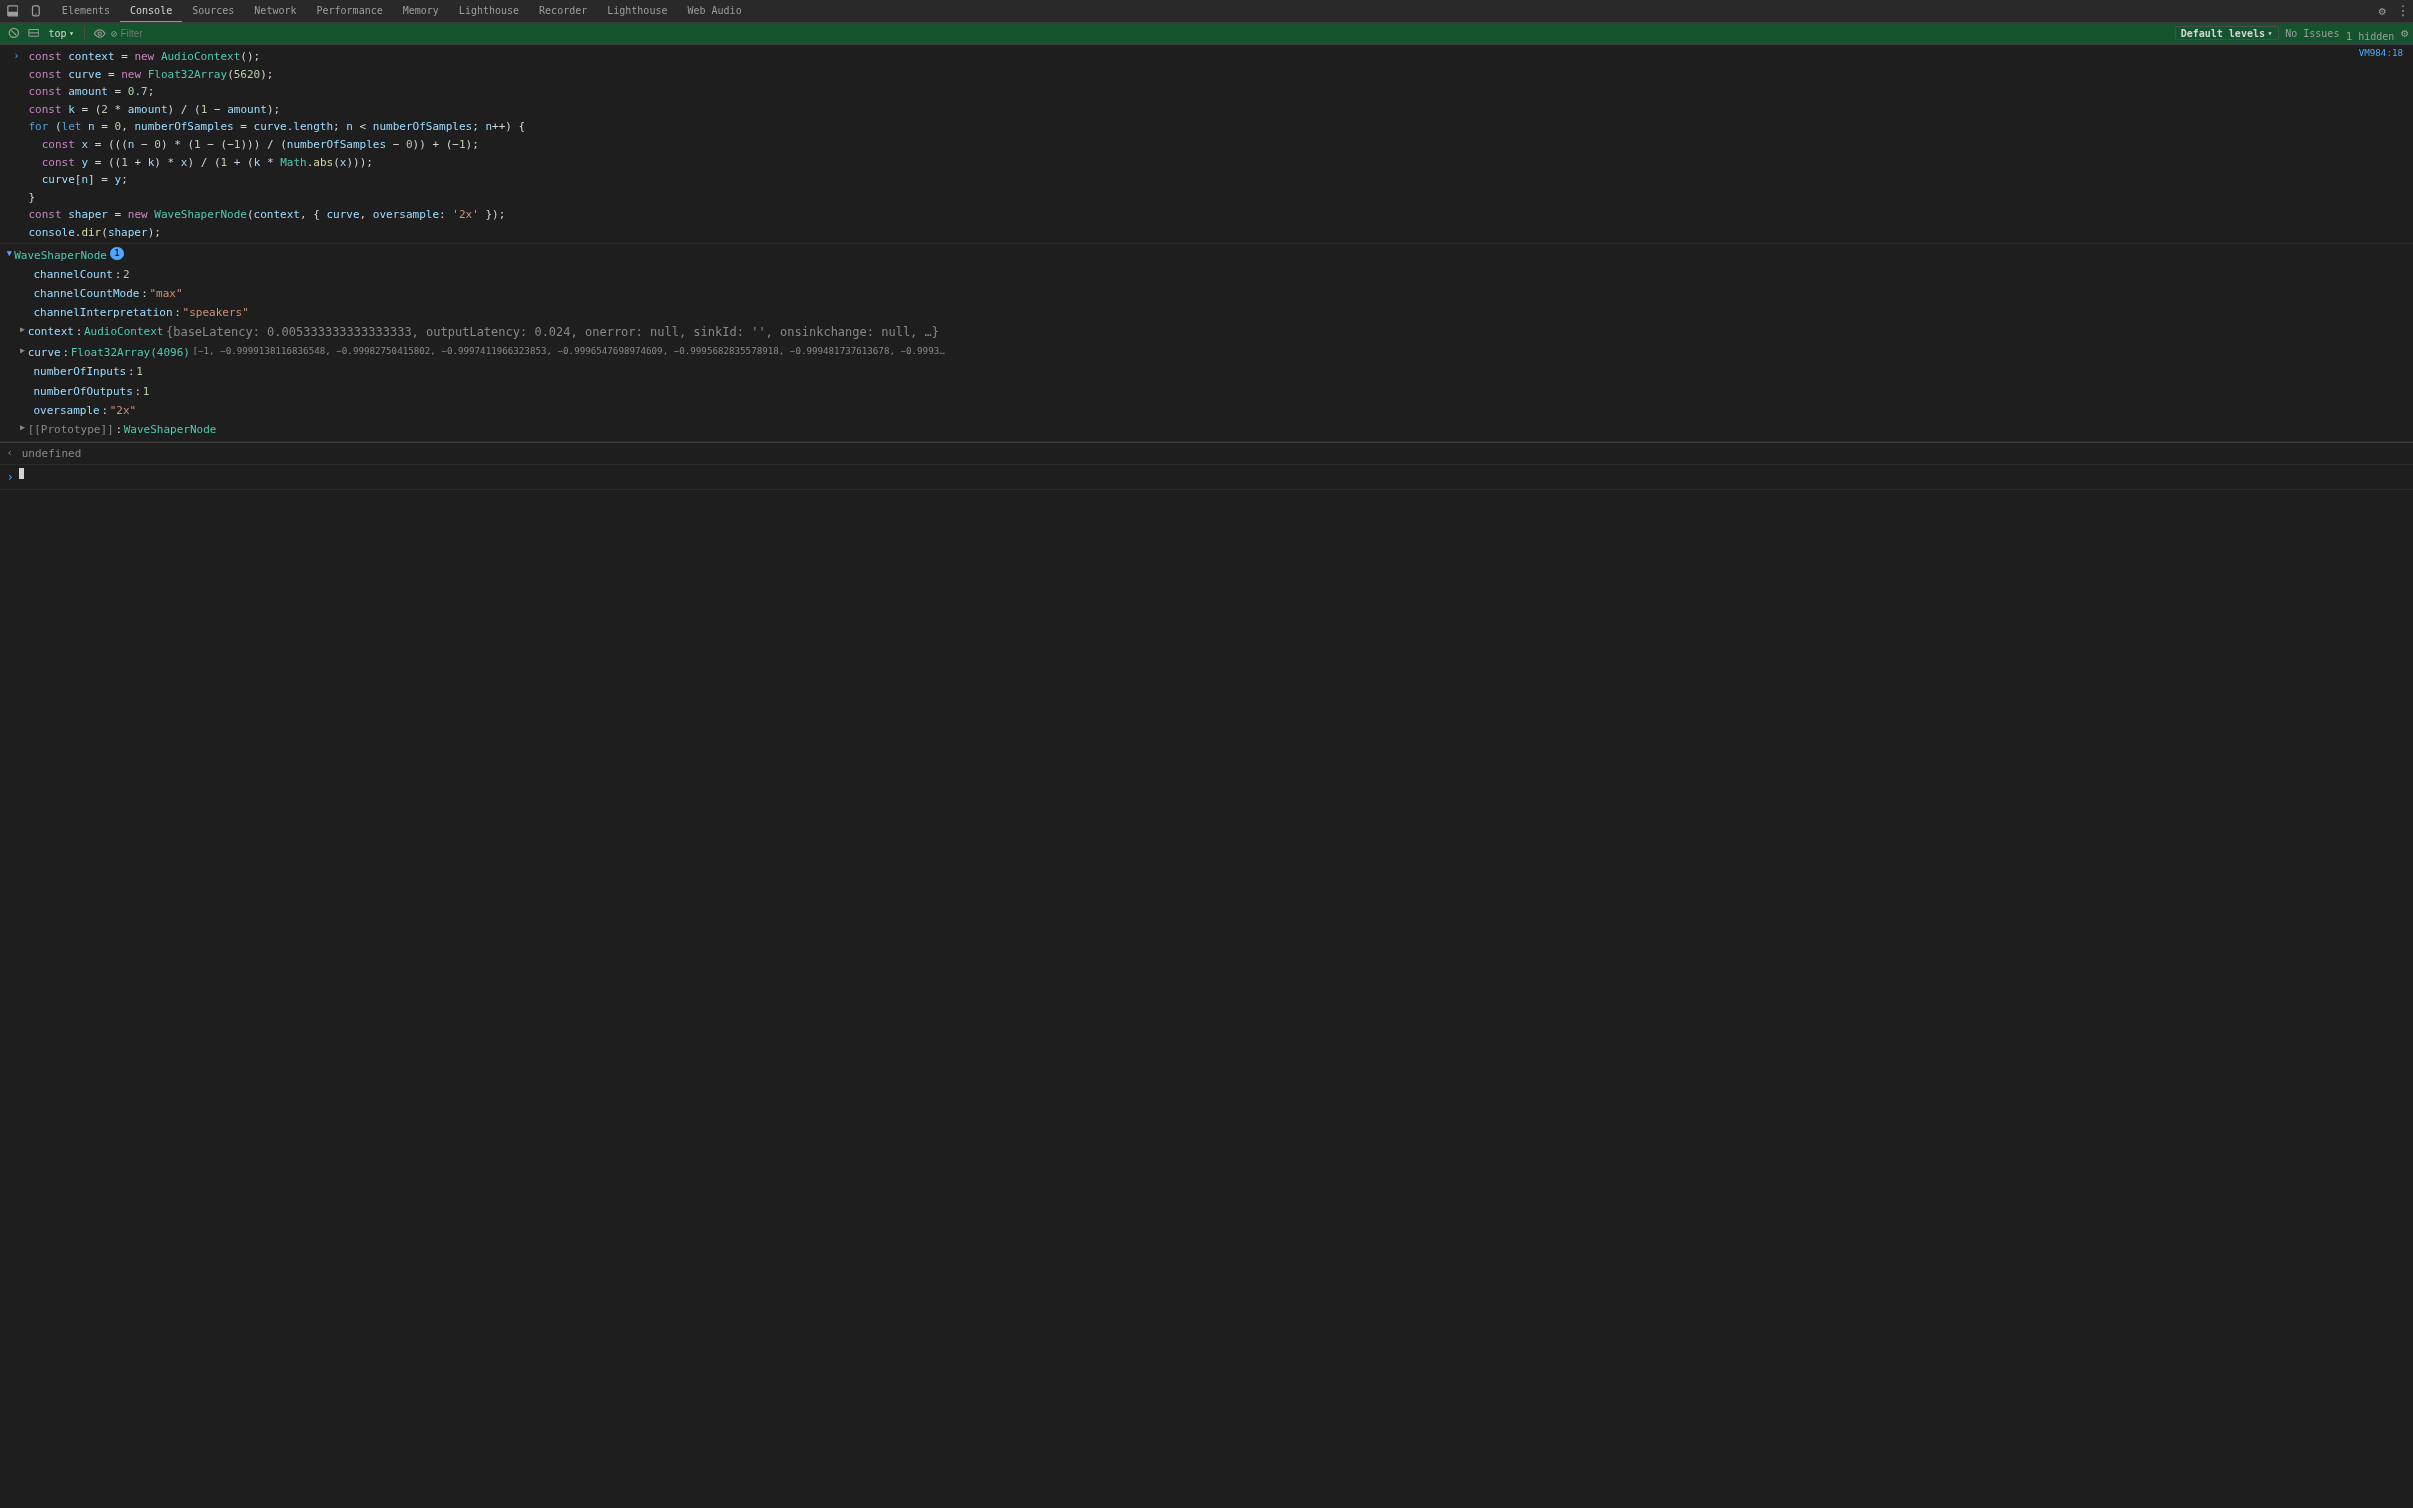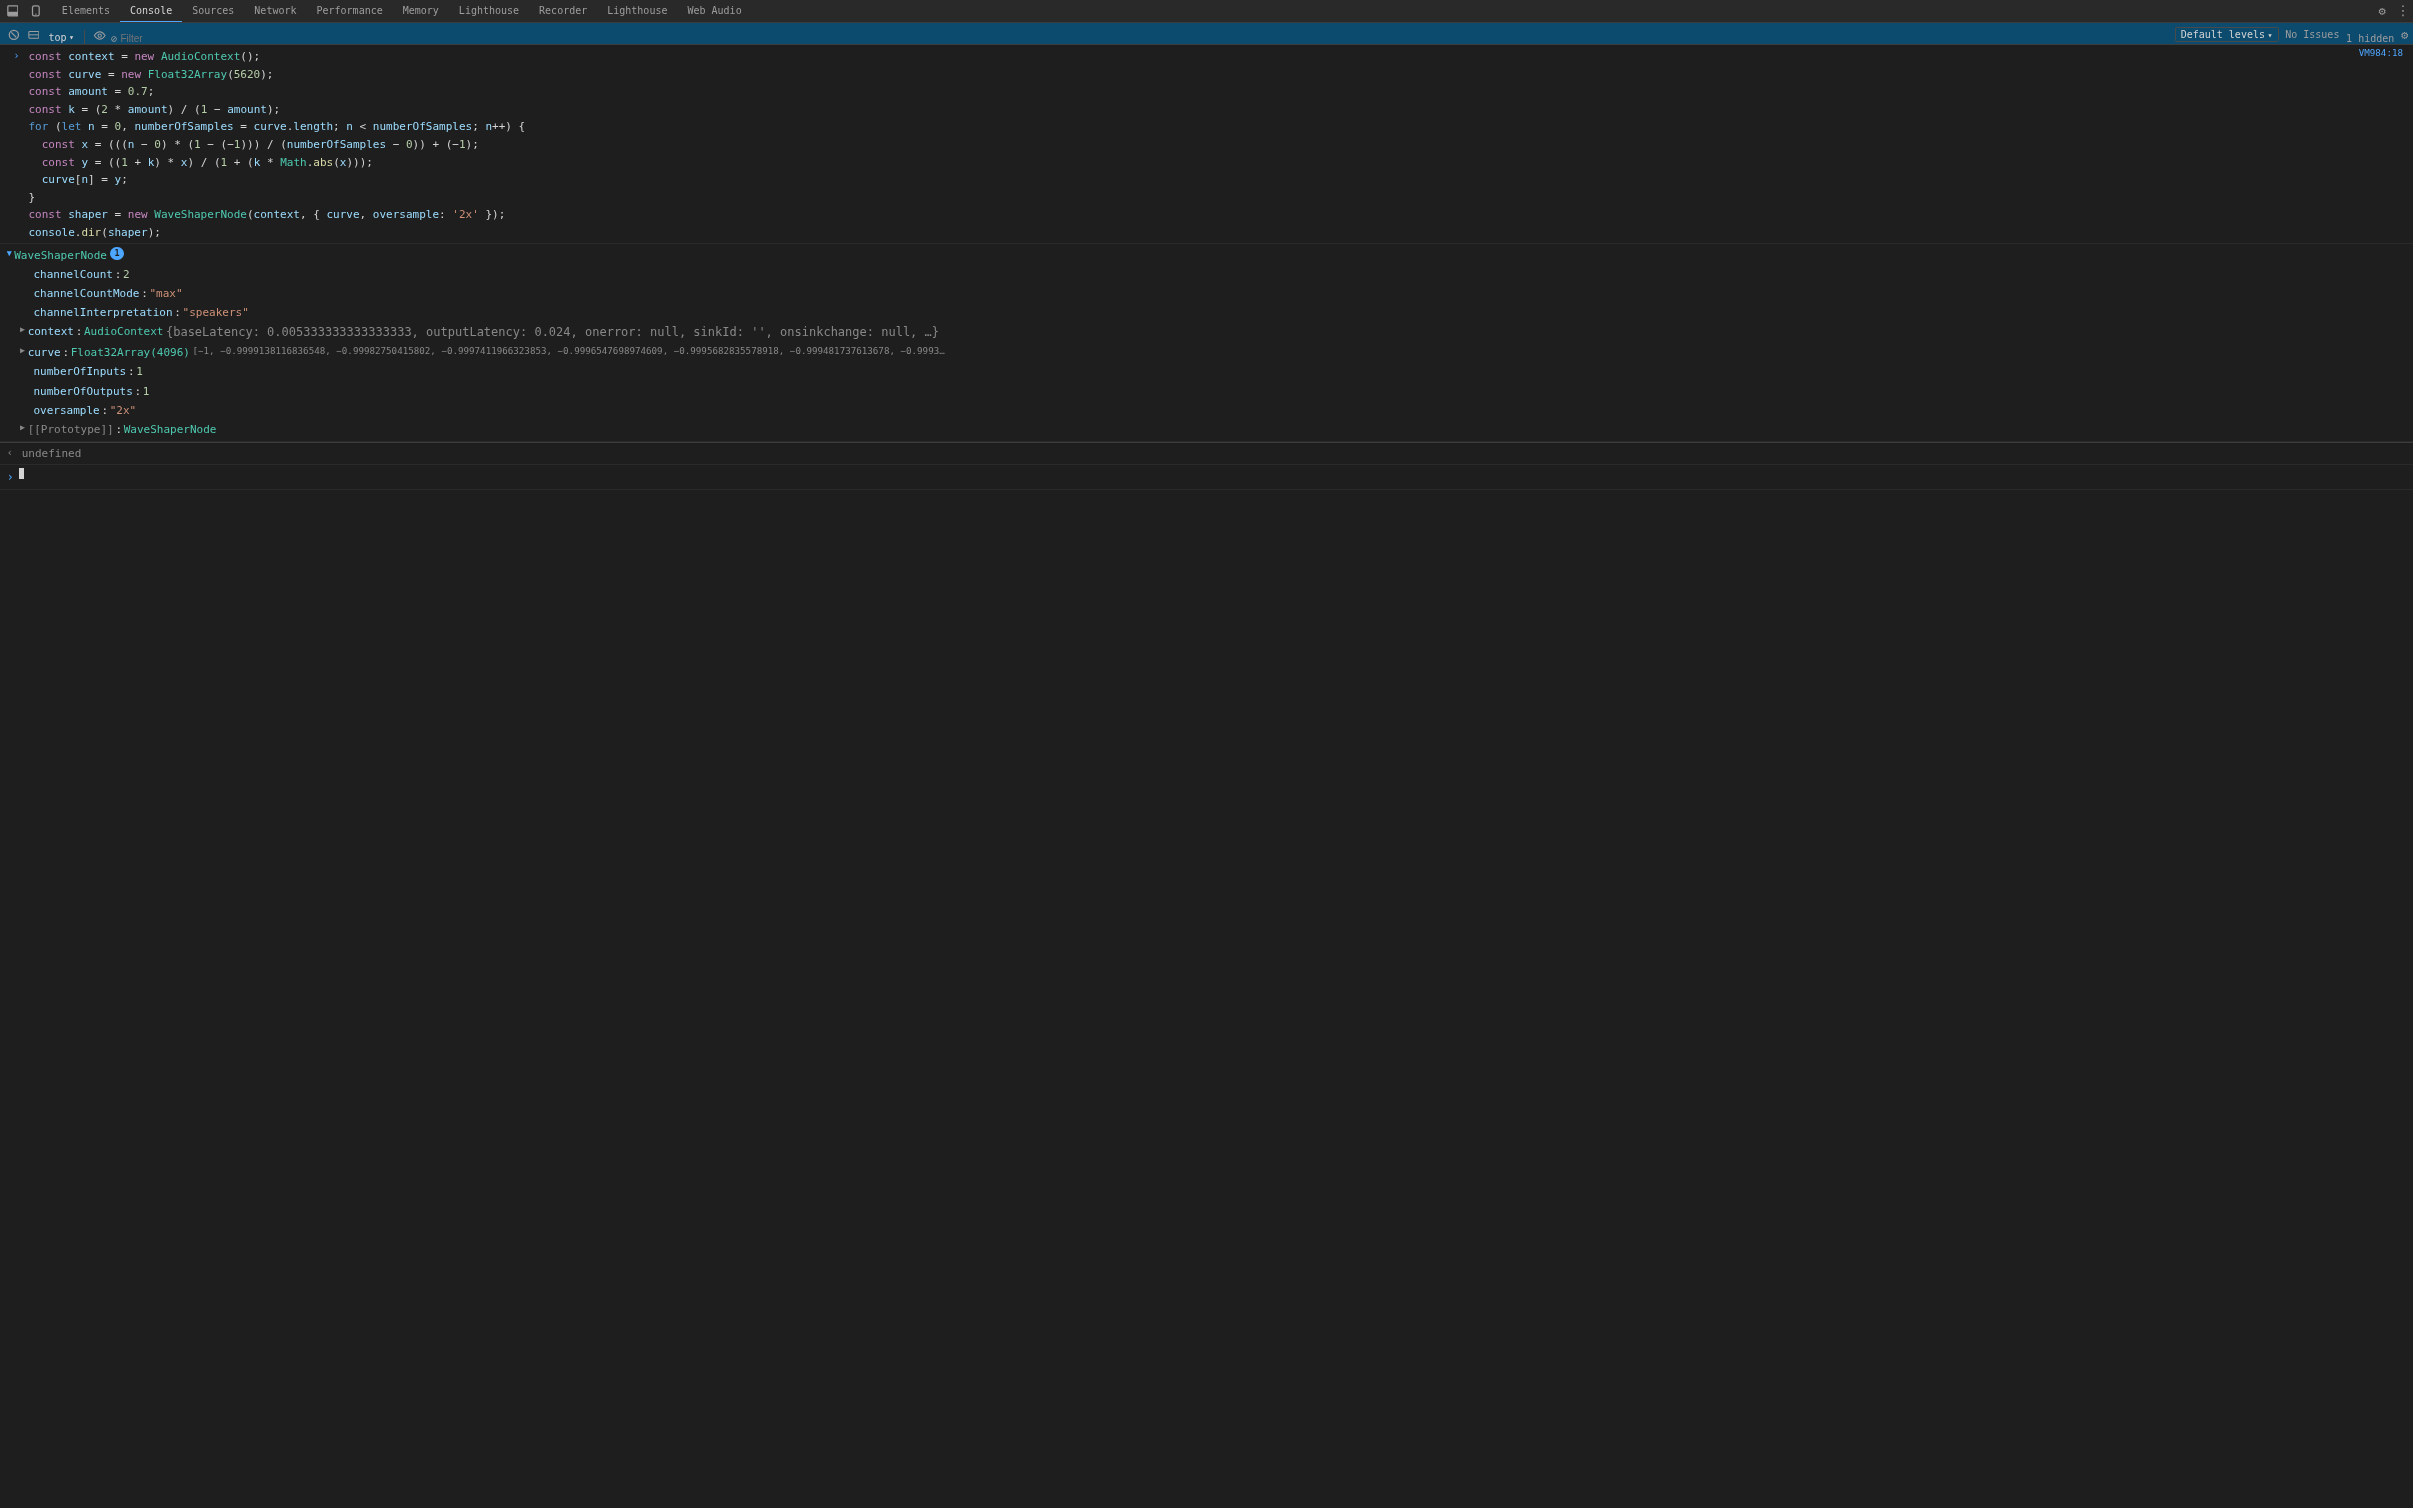--- a/index.html
+++ b/index.html
@@ -71,22 +71,22 @@
     }
     .vertical-dots {
       font-size: 13.4px;
       color: #9d9d9d;
       cursor: pointer;
     }
 
     
     .console-toolbar {
       display: flex;
-      align-items: flex-end;
-      background: #0c4a6e;
+      align-items: center;
+      background: #14532d;
       border-bottom: 0.8px solid #3c3c3c;
       height: 22px;
       padding: 0 5px;
       gap: 3px;
     }
     .toolbar-btn {
       width: 17px;
       height: 17px;
       display: flex;
       align-items: center;
@@ -141,20 +141,21 @@
     .level-select {
       display: flex;
       align-items: center;
       gap: 2.5px;
       cursor: pointer;
       color: #d4d4d4;
       font-size: 10px;
       padding: 0.8px 5px;
       border-radius: 1.7px;
       border: 0.8px solid #4a4a4a;
+      font-weight: bold;
     }
     .no-issues {
       color: #9d9d9d;
       font-size: 10px;
     }
     .hidden-badge {
       color: #9d9d9d;
       font-size: 10px;
       margin-top: 7px;
     }

